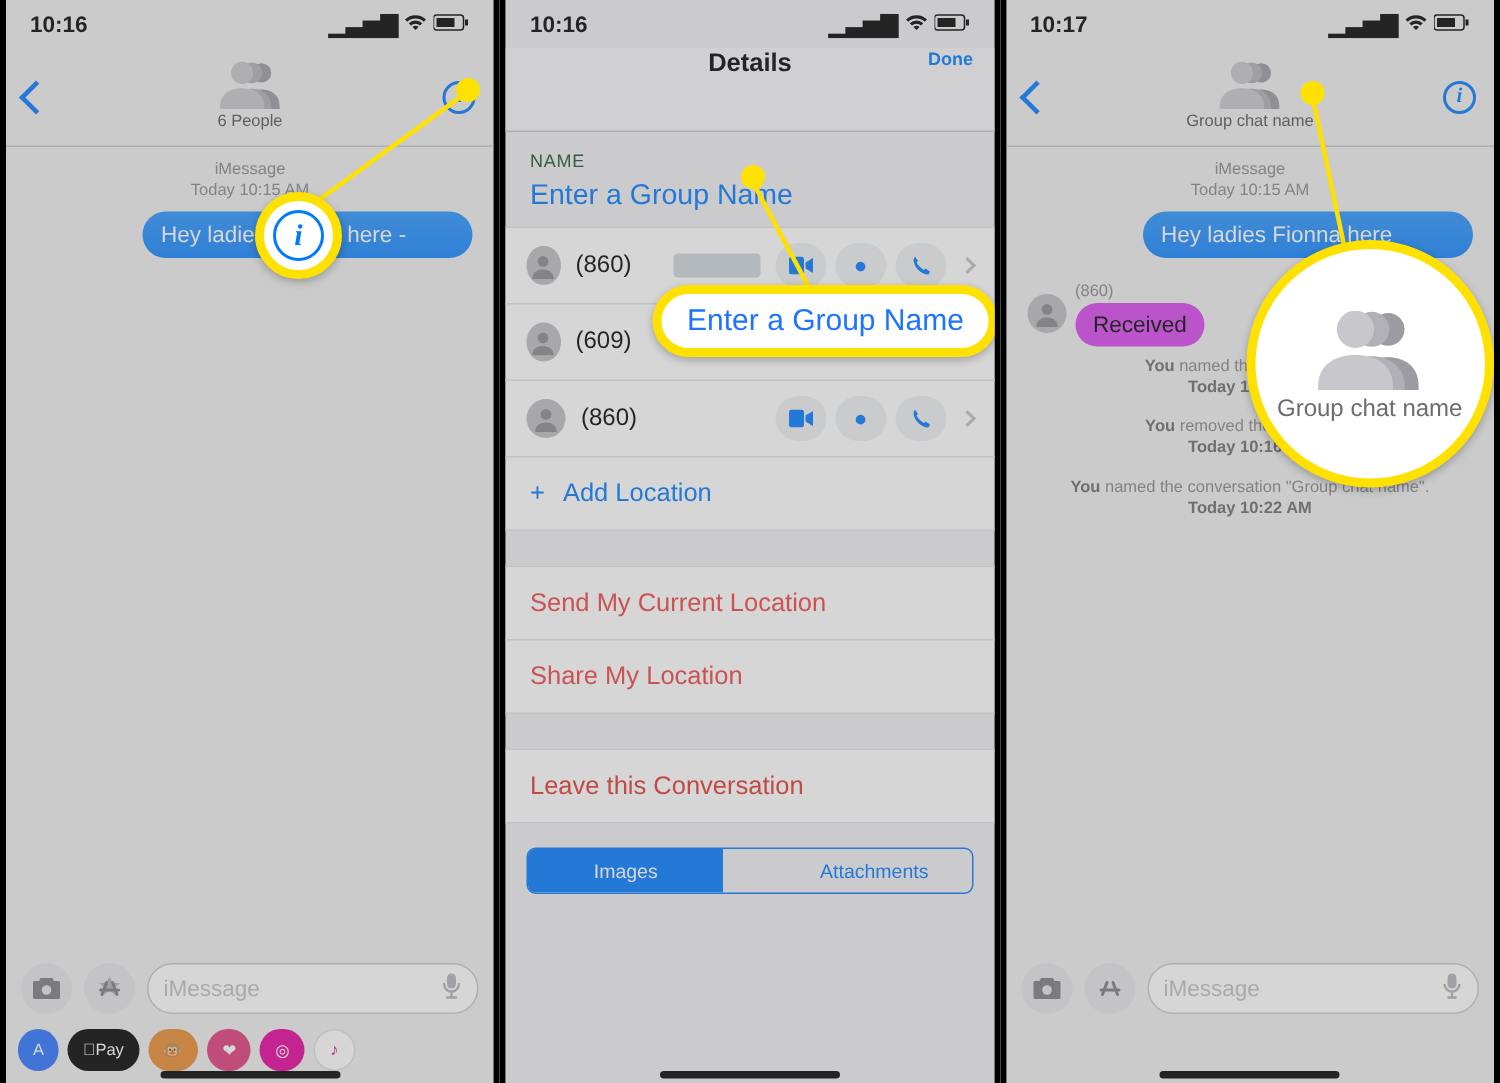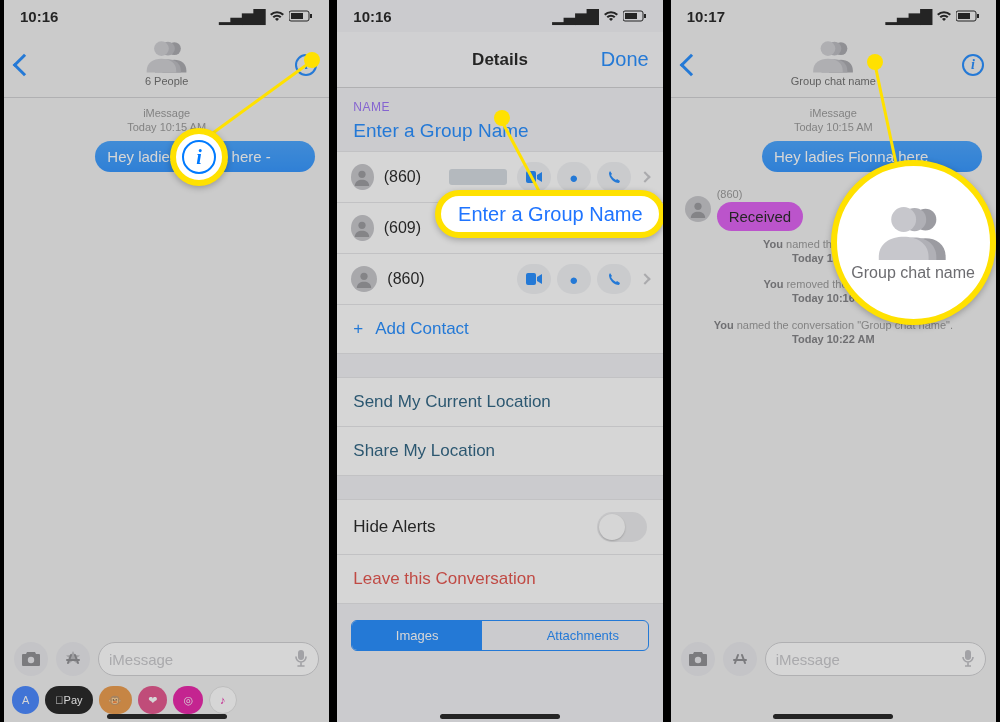--- a/index.html
+++ b/index.html
@@ -120,34 +120,34 @@
   .pill { height:28px; border-radius:14px; padding:0 10px; font-size:11px; color:#fff; display:flex; align-items:center;}
   .pill.blue{background:#2a73ff;} .pill.black{background:#000;} .pill.orange{background:#e88b2f;}
   .pill.pink{background:#e03a7a;} .pill.magenta{background:#e6009b;} .pill.white{background:#fff;border:1px solid #ddd;color:#e6009b;}
 
   .home-indicator {
     position:absolute; bottom:3px; left:50%; transform:translateX(-50%);
     width:120px; height:5px; border-radius:3px; background:#000;
   }
 
   
-  .details-hdr { height:56px; display:flex; align-items:center; justify-content:center; position:relative; border-bottom:1px solid #c9c9cc; font-size:17px; font-weight:600; background:#f7f7f9;}
-  .details-done { position:absolute; right:14px; color:#007aff; font-weight:400; font-size:20px;}
-  .section-label { font-size:12px; color:#8b5cf6; padding:12px 16px 2px; text-transform:uppercase; letter-spacing:.04em;}
+  .details-hdr { height:56px; display:flex; align-items:flex-start; justify-content:center; position:relative; border-bottom:1px solid #c9c9cc; font-size:17px; font-weight:600; background:#f7f7f9;}
+  .details-done { position:absolute; right:14px; color:#007aff; font-weight:700; font-size:12px;}
+  .section-label { font-size:12px; color:#14532d; padding:12px 16px 2px; text-transform:uppercase; letter-spacing:.04em;}
   .name-field { padding: 4px 16px 10px; color:#007aff; font-size:19px; }
   .row { background:#fff; border-top:1px solid #e3e3e6; border-bottom:1px solid #e3e3e6; padding:10px 14px; display:flex; align-items:center; gap:10px; margin-top:-1px;}
   .row .avatar-mini{background:#bdbdc2;}
   .phone-num{font-size:16px; flex:0 0 auto; width:55px;}
   .redact { height:16px; background:#cfd6dd; border-radius:3px; flex:0 0 auto;}
   .row-actions{ margin-left:auto; display:flex; gap:6px; align-items:center;}
   .act-btn{ width:34px; height:30px; border-radius:15px; background:#eef0f3; display:flex; align-items:center; justify-content:center; color:#007aff; font-size:15px;}
   .chevron-r{ width:8px;height:8px;border-top:2px solid #c0c0c4;border-right:2px solid #c0c0c4; transform:rotate(45deg); margin-left:4px;}
   .add-contact{ background:#fff; border-top:1px solid #e3e3e6; border-bottom:1px solid #e3e3e6; padding:14px 16px; color:#007aff; font-size:17px; display:flex; gap:12px; margin-top:-1px;}
   .spacer{ height:24px; }
-  .link-row{ background:#fff; border-top:1px solid #e3e3e6; border-bottom:1px solid #e3e3e6; padding:14px 16px; color:#0c4a6e; font-size:17px; margin-top:-1px;}
+  .link-row{ background:#fff; border-top:1px solid #e3e3e6; border-bottom:1px solid #e3e3e6; padding:14px 16px; color:#ef4444; font-size:17px; margin-top:-1px;}
   .link-row.red{ color:#e0372f; }
   .toggle-row{ background:#fff; border-top:1px solid #e3e3e6; border-bottom:1px solid #e3e3e6; padding:12px 16px; font-size:17px; display:flex; align-items:center; justify-content:space-between; margin-top:-1px;}
   .toggle{ width:50px; height:30px; border-radius:15px; background:#e9e9eb; position:relative;}
   .toggle::after{content:"";position:absolute;left:2px;top:2px;width:26px;height:26px;border-radius:50%;background:#fff;box-shadow:0 1px 2px rgba(0,0,0,.25);}
   .seg { margin:16px 14px; display:flex; border:1px solid #007aff; border-radius:6px; overflow:hidden; font-size:13px;}
   .seg div{ flex:1; text-align:center; padding:7px;}
   .seg .on{ background:#007aff; color:#fff;}
   .seg .off{ color:#007aff;margin-left:36px;}
 
   
@@ -364,31 +364,27 @@
         <div class="act-btn">
             <svg width="14" height="14" viewBox="0 0 14 14">
               <path d="M3 1l2 3-1 1c1 2 3 4 5 5l1-1 3 2-1 2c-5 0-10-5-10-10z" fill="#007aff"></path>
             </svg>
           </div>
         <div class="chevron-r"></div>
       </div>
     </div>
     <div class="add-contact">
       <span>+</span>
-      <span>Add Contact</span>
+      <span>Add Location</span>
     </div>
 
     <div class="spacer"></div>
     <div class="link-row">Send My Current Location</div>
     <div class="link-row">Share My Location</div>
     <div class="spacer"></div>
-    <div class="toggle-row">
-      <span>Hide Alerts</span>
-      <div class="toggle"></div>
-    </div>
     <div class="link-row red">Leave this Conversation</div>
 
     <div class="seg">
       <div class="on">Images</div>
       <div class="off">Attachments</div>
     </div>
     <div class="home-indicator"></div>
 
     <div style="position:absolute;inset:0;background:rgba(120,120,120,.3);pointer-events:none;z-index:50"></div>
 

